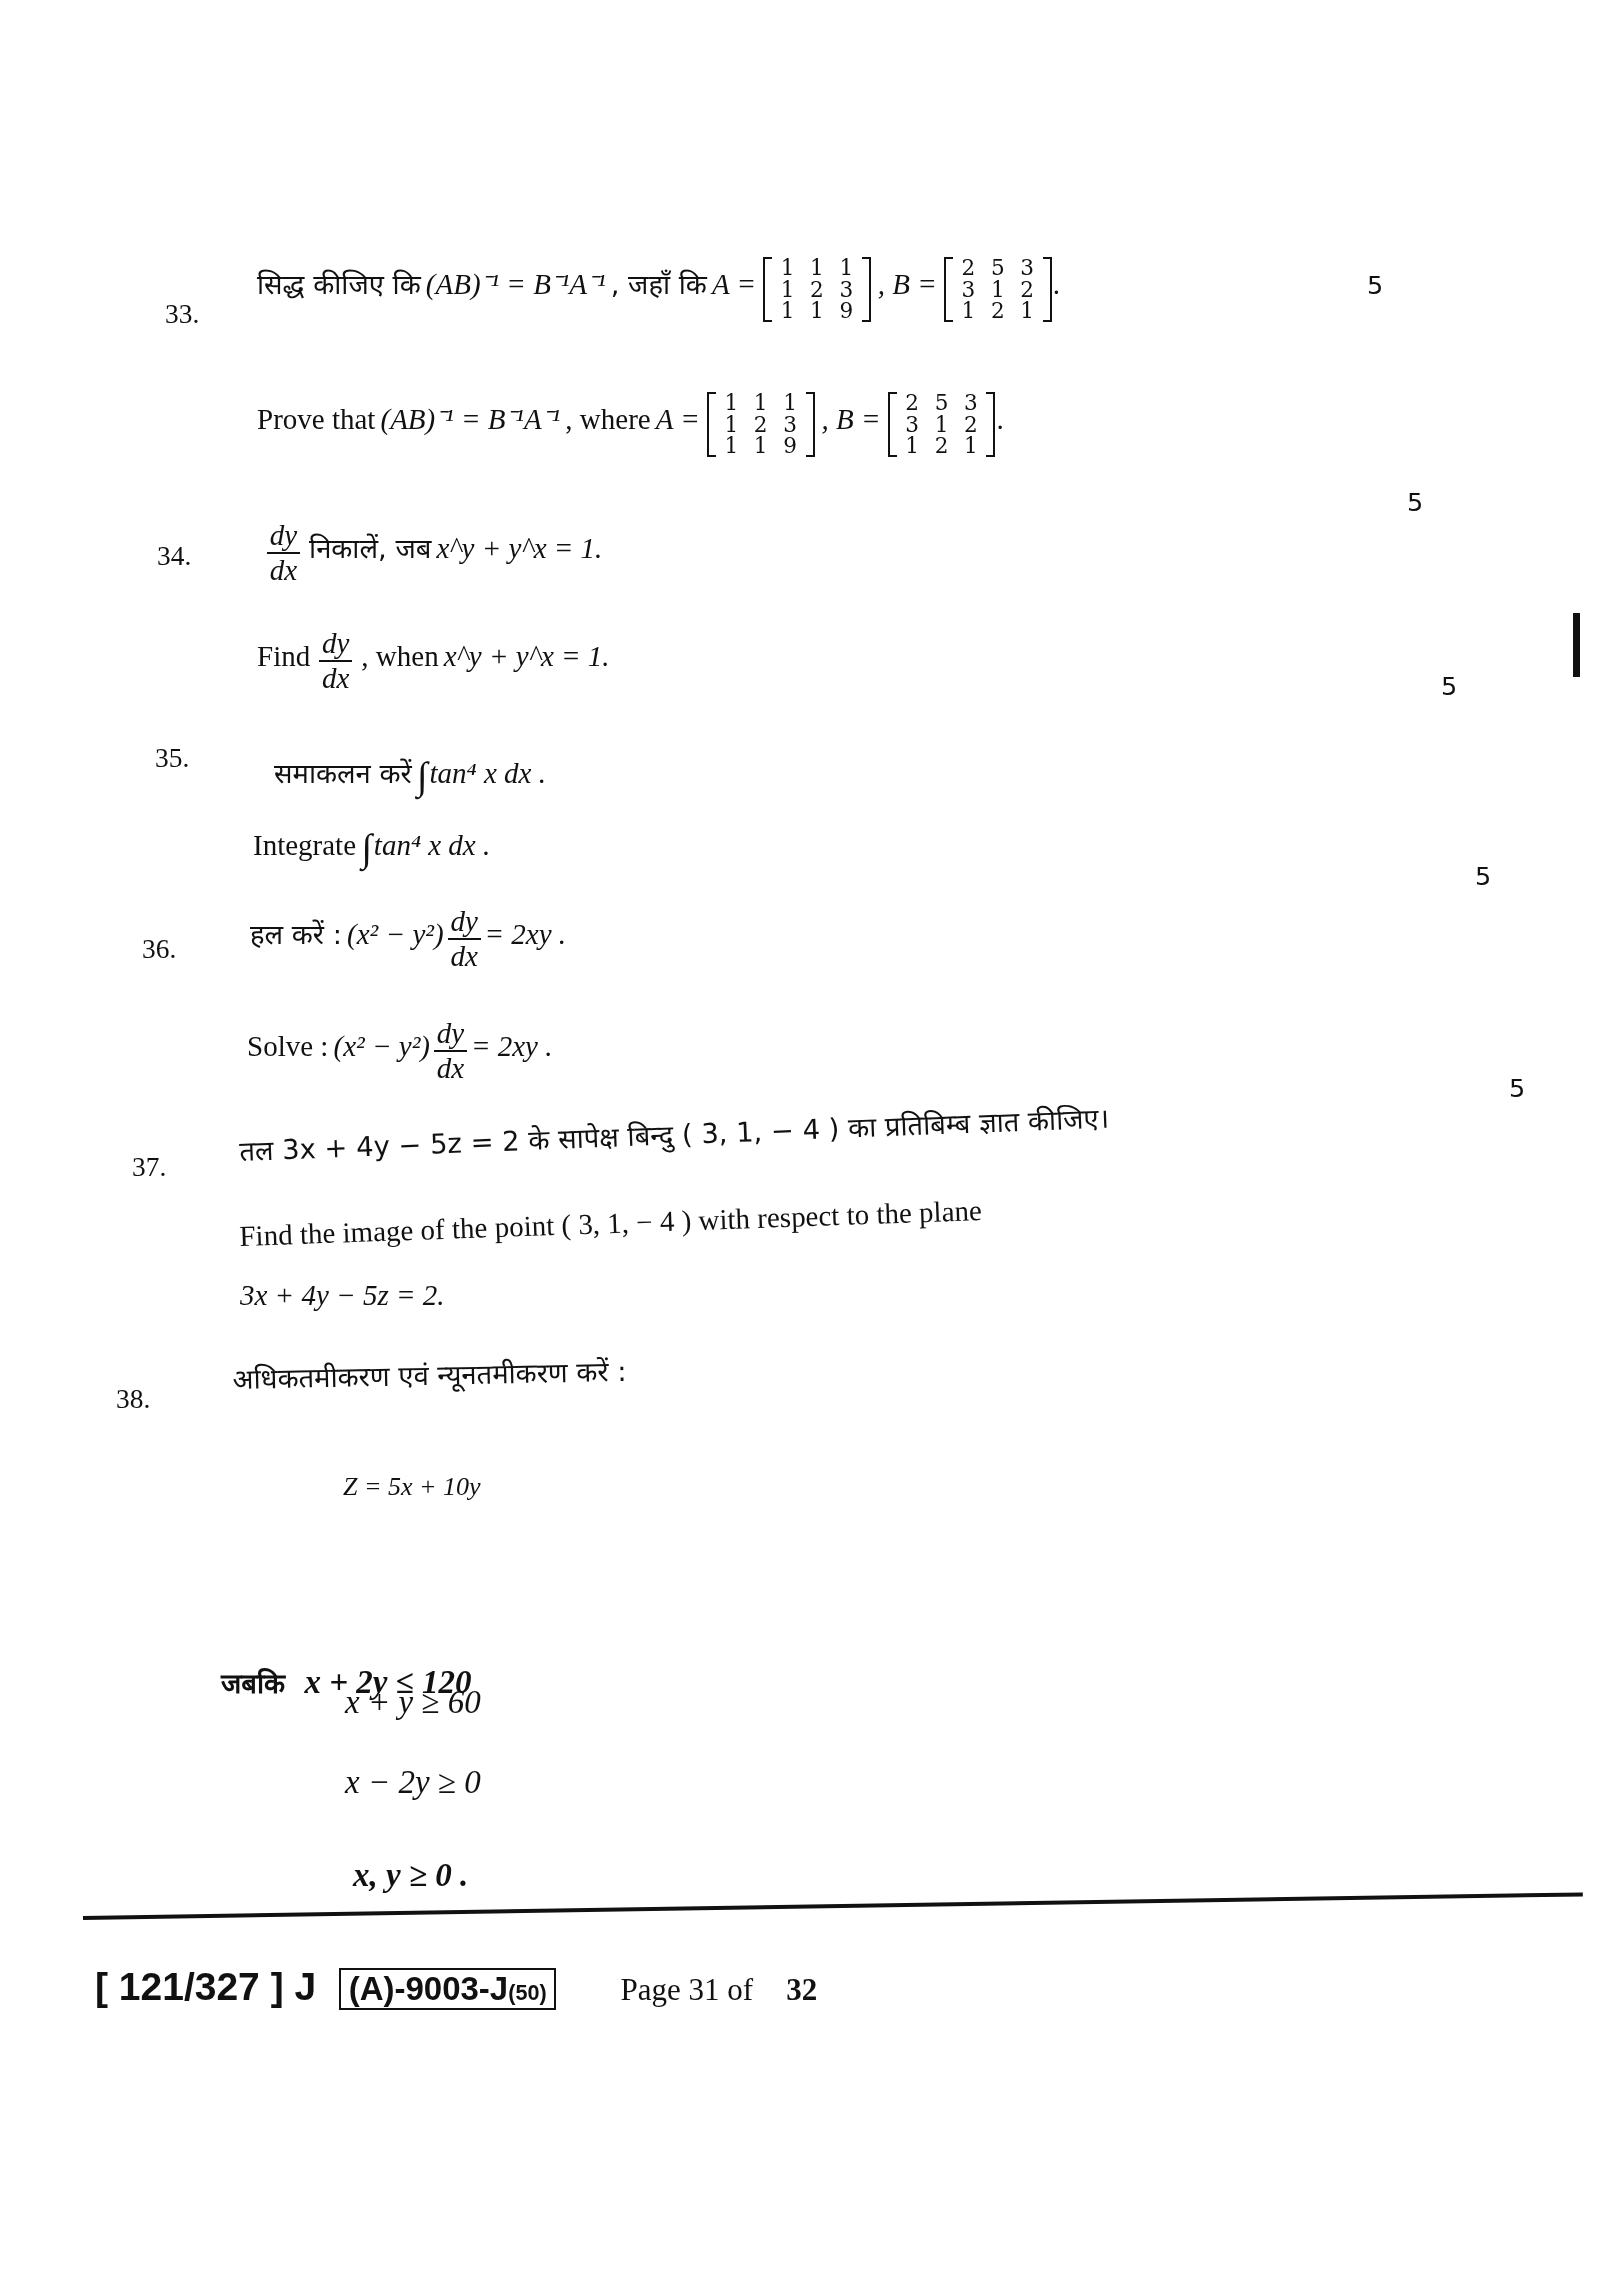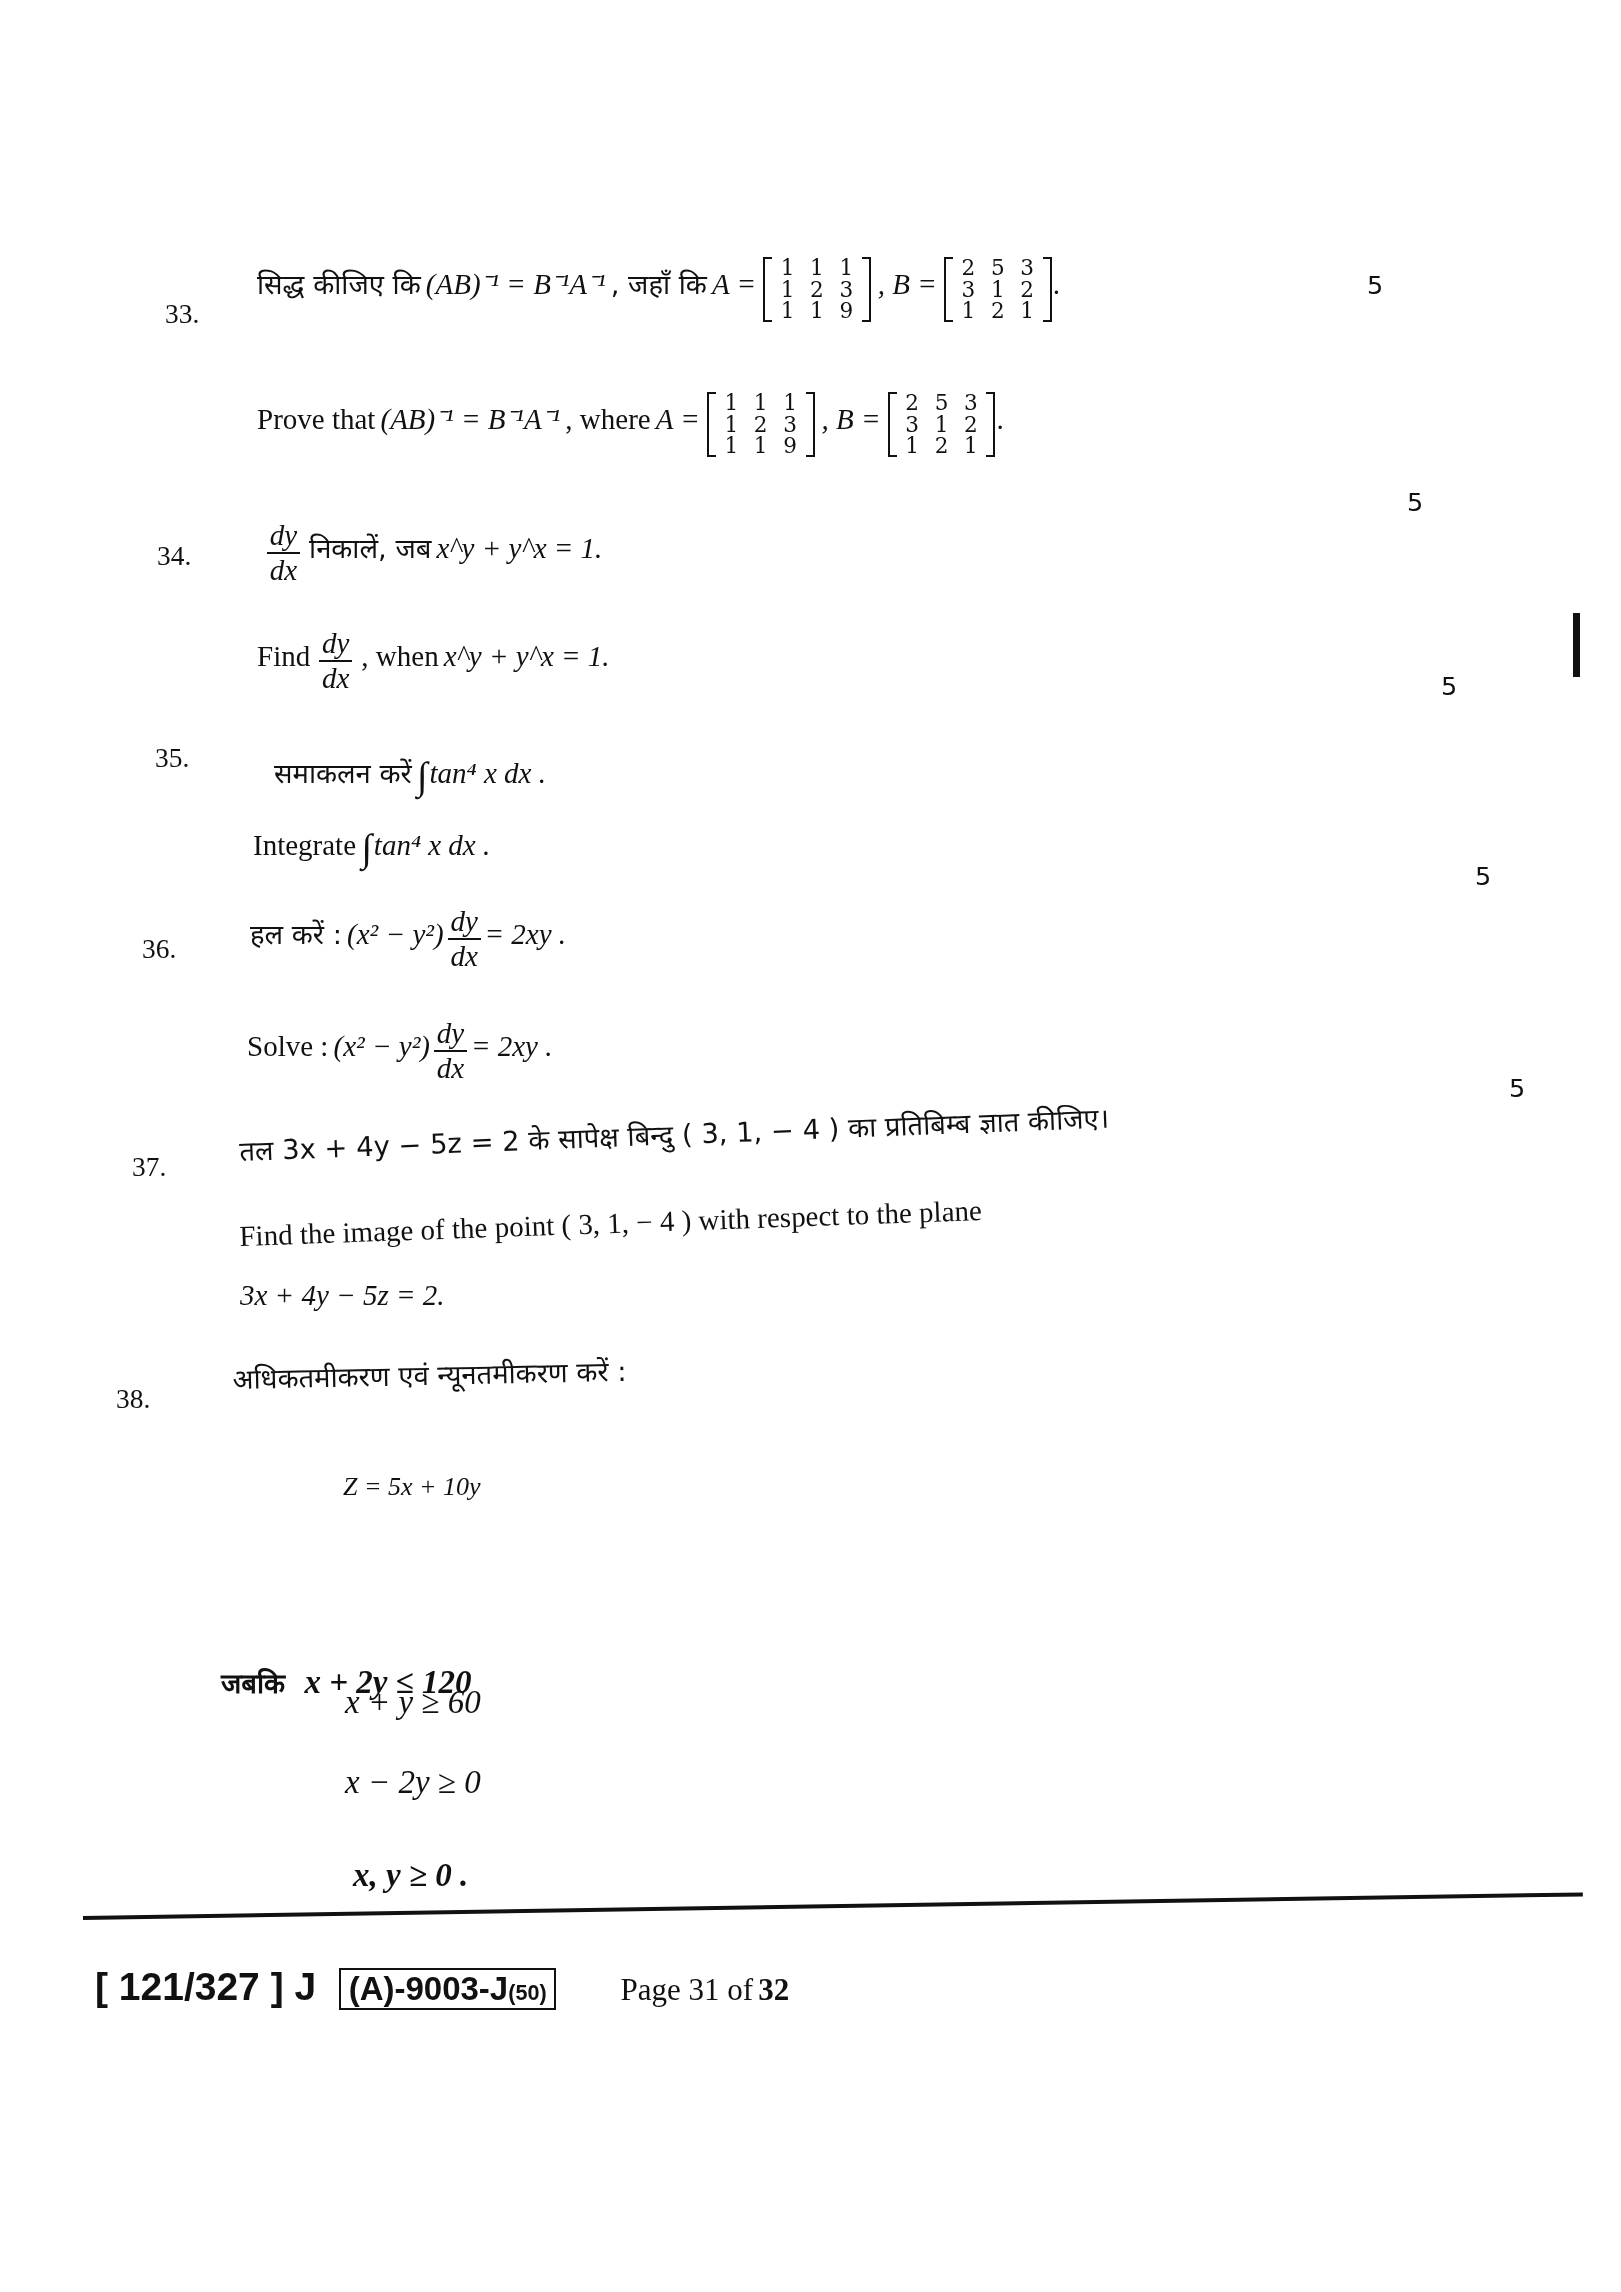--- a/index.html
+++ b/index.html
@@ -19,21 +19,21 @@
   .matrix::before { left: 0; border-right: none; }
   .matrix::after { right: 0; border-left: none; }
   .matrix table { border-collapse: collapse; font-style: normal; font-size: 21.6px; line-height: 21.6px; }
   .matrix td { padding: 0 7.8px; text-align: center; }
   .integral { font-style: normal; font-size: 39px; vertical-align: -5.9px; margin-right: 2px; }
   .rot { transform-origin: left bottom; }
   .footer-line { position: absolute; left: 83px; top: 1916px; width: 1500px; height: 3.9px; background: #111; transform: rotate(-0.9deg); transform-origin: left center; }
   .footer-code { font-family: "Liberation Sans", sans-serif; font-size: 39px; font-weight: bold; margin-left: 12px; }
   .boxed { border: 2px solid #111; padding: 0 7.8px; font-family: "Liberation Sans", sans-serif; font-size: 33px; font-weight: bold; display: inline-block; }
   .boxed small { font-size: 21.6px; }
-  .page { font-family: "Liberation Serif", serif; font-size: 31px; font-weight: bold; }
+  .page { font-family: "Liberation Serif", serif; font-size: 31px; font-weight: bold; margin-left: 28px; }
   .scratch { position: absolute; background: #111; }
 </style>
 </head>
 <body>
 
 <div class="abs qnum" style="left:165px; top:299px;">33.</div>
 <div class="abs" style="left:257px; top:257px;">
   <span class="hi">सिद्ध कीजिए कि</span>
   <span class="math">(AB)⁻¹ = B⁻¹A⁻¹</span>
   <span class="hi">, जहाँ कि</span>

